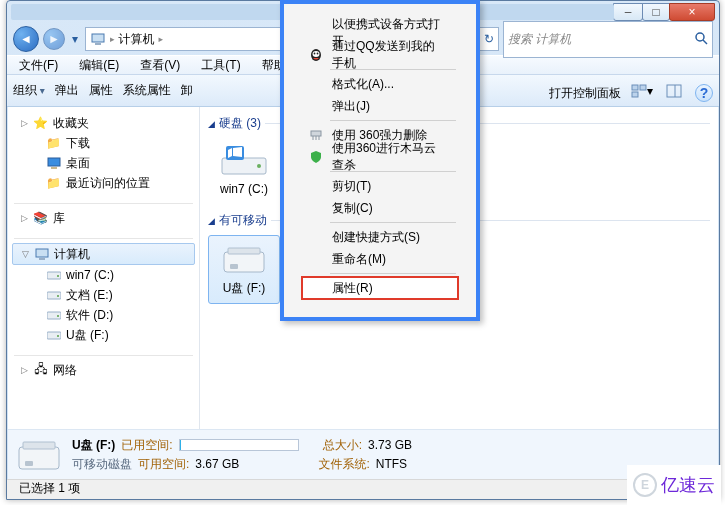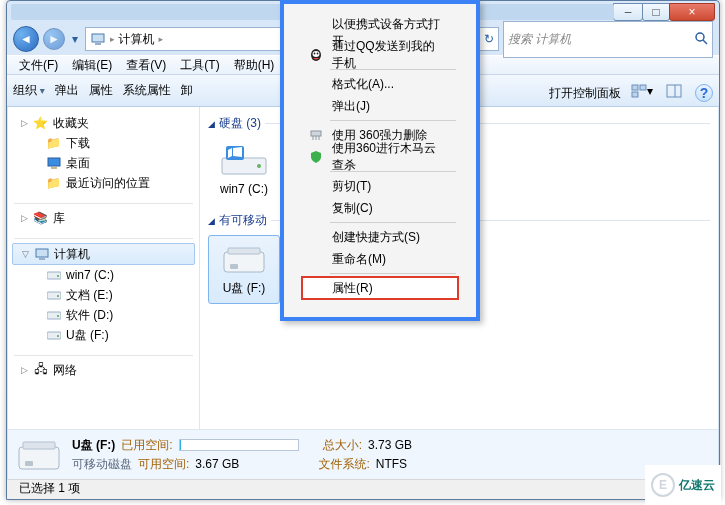--- a/index.html
+++ b/index.html
@@ -19,21 +19,21 @@
 .nav-back, .nav-fwd { width: 26px; height: 26px; border-radius: 50%; background: radial-gradient(circle at 30% 30%, #6fb2f0, #2b6cc2); border:1px solid #2a5fa0; display:flex;align-items:center;justify-content:center; color:#fff; }
 .nav-fwd { width:22px; height:22px; opacity:.6; }
 .nav-drop { width:12px; height:24px; display:flex;align-items:center;justify-content:center; color:#2a5fa0; }
 .address { flex:1; height:24px; background:#fff; border:1px solid #9bb4d2; display:flex; align-items:center; padding:0 4px; gap:4px; }
 .addr-icon { width:16px; height:16px; }
 .addr-sep { color:#888; font-size:9px; }
 .search { width: 210px; height:37px; background:#fff; border:1px solid #9bb4d2; display:flex; align-items:center; padding:0 4px; color:#888; }
 .search .sicon { margin-left:auto; color:#2a5fa0; }
 
 
-.menubar { height: 20px; background: linear-gradient(#f7fbff,#e9f2fb); border-top:1px solid #fff; border-bottom:1px solid #c7d8ec; display:flex; align-items:center; padding: 0 6px; gap: 2px; }
+.menubar { height: 20px; background: linear-gradient(#f7fbff,#e9f2fb); border-top:1px solid #fff; border-bottom:1px solid #c7d8ec; display:flex; align-items:center; padding: 0 6px; gap: 9px; }
 .menubar span { padding: 2px 6px; }
 
 
 .toolbar { height: 32px; background: linear-gradient(#f2f8fe,#dceaf9); border-bottom:1px solid #b7cfe8; display:flex; align-items:center; padding: 0 6px; gap: 10px; }
 .toolbar .drop::after { content:" ▾"; font-size:10px; color:#4a6a90; }
 .toolbar .rt { margin-left:auto; display:flex; gap:10px; align-items:flex-end; }
 .tb-icon { width:22px; height:22px; display:flex;align-items:center;justify-content:center; }
 
 
 .body { position:absolute; top:106px; left:1px; right:1px; bottom:50px; background:#fff; display:flex; }
@@ -72,21 +72,21 @@
 
 .ctx { position:absolute; top:0; left:280px; width:200px; background:#f4f4f4; border:4px solid #3b82f6; box-shadow: 3px 3px 6px rgba(0,0,0,.25); padding: 18px; z-index:50; }
 .ctx .it { display:flex; align-items:center; height:22px; padding: 0 18px 0 30px; position:relative; }
 .ctx .it .cic { position:absolute; left:6px; width:16px; height:16px; display:flex;align-items:center;justify-content:center; }
 .ctx .sep2 { height:1px; background:#d0d0d0; margin: 3px 2px 3px 28px; }
 .ctx .highlight { outline: 2px solid #e03a2a; outline-offset: -1px; background:#fff; }
 
 
 .wm { position:absolute; right:4px; bottom:0; height:40px; display:flex; align-items:center; gap:4px; background:#fff; padding: 2px 6px; }
 .wm .cir { width:24px; height:24px; border:2px solid #cfd6dd; border-radius:50%; display:flex;align-items:center;justify-content:center; color:#cfd6dd; font-weight:bold; }
-.wm .t { color:#0f766e; font-size:12px;font-weight:bold; }
+.wm .t { color:#6d28d9; font-size:18px; }
 </style>
 </head>
 <body>
 
 <div class="window">
 
   <div class="titlebar">
     <div class="title-blur"></div>
     <div class="win-btns">
       <div class="win-btn">

